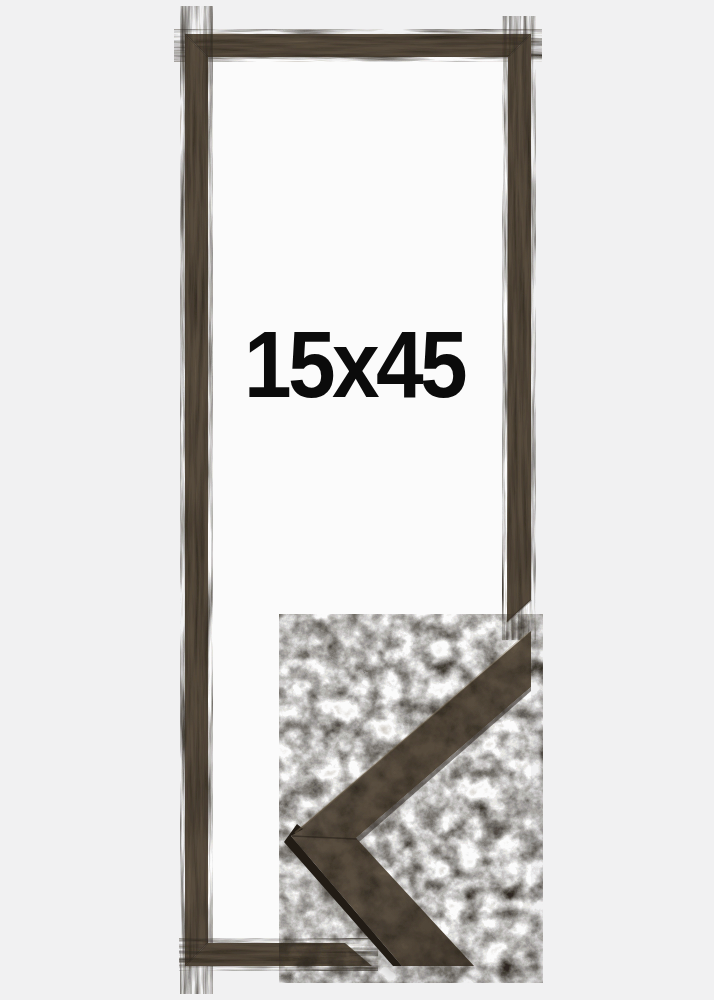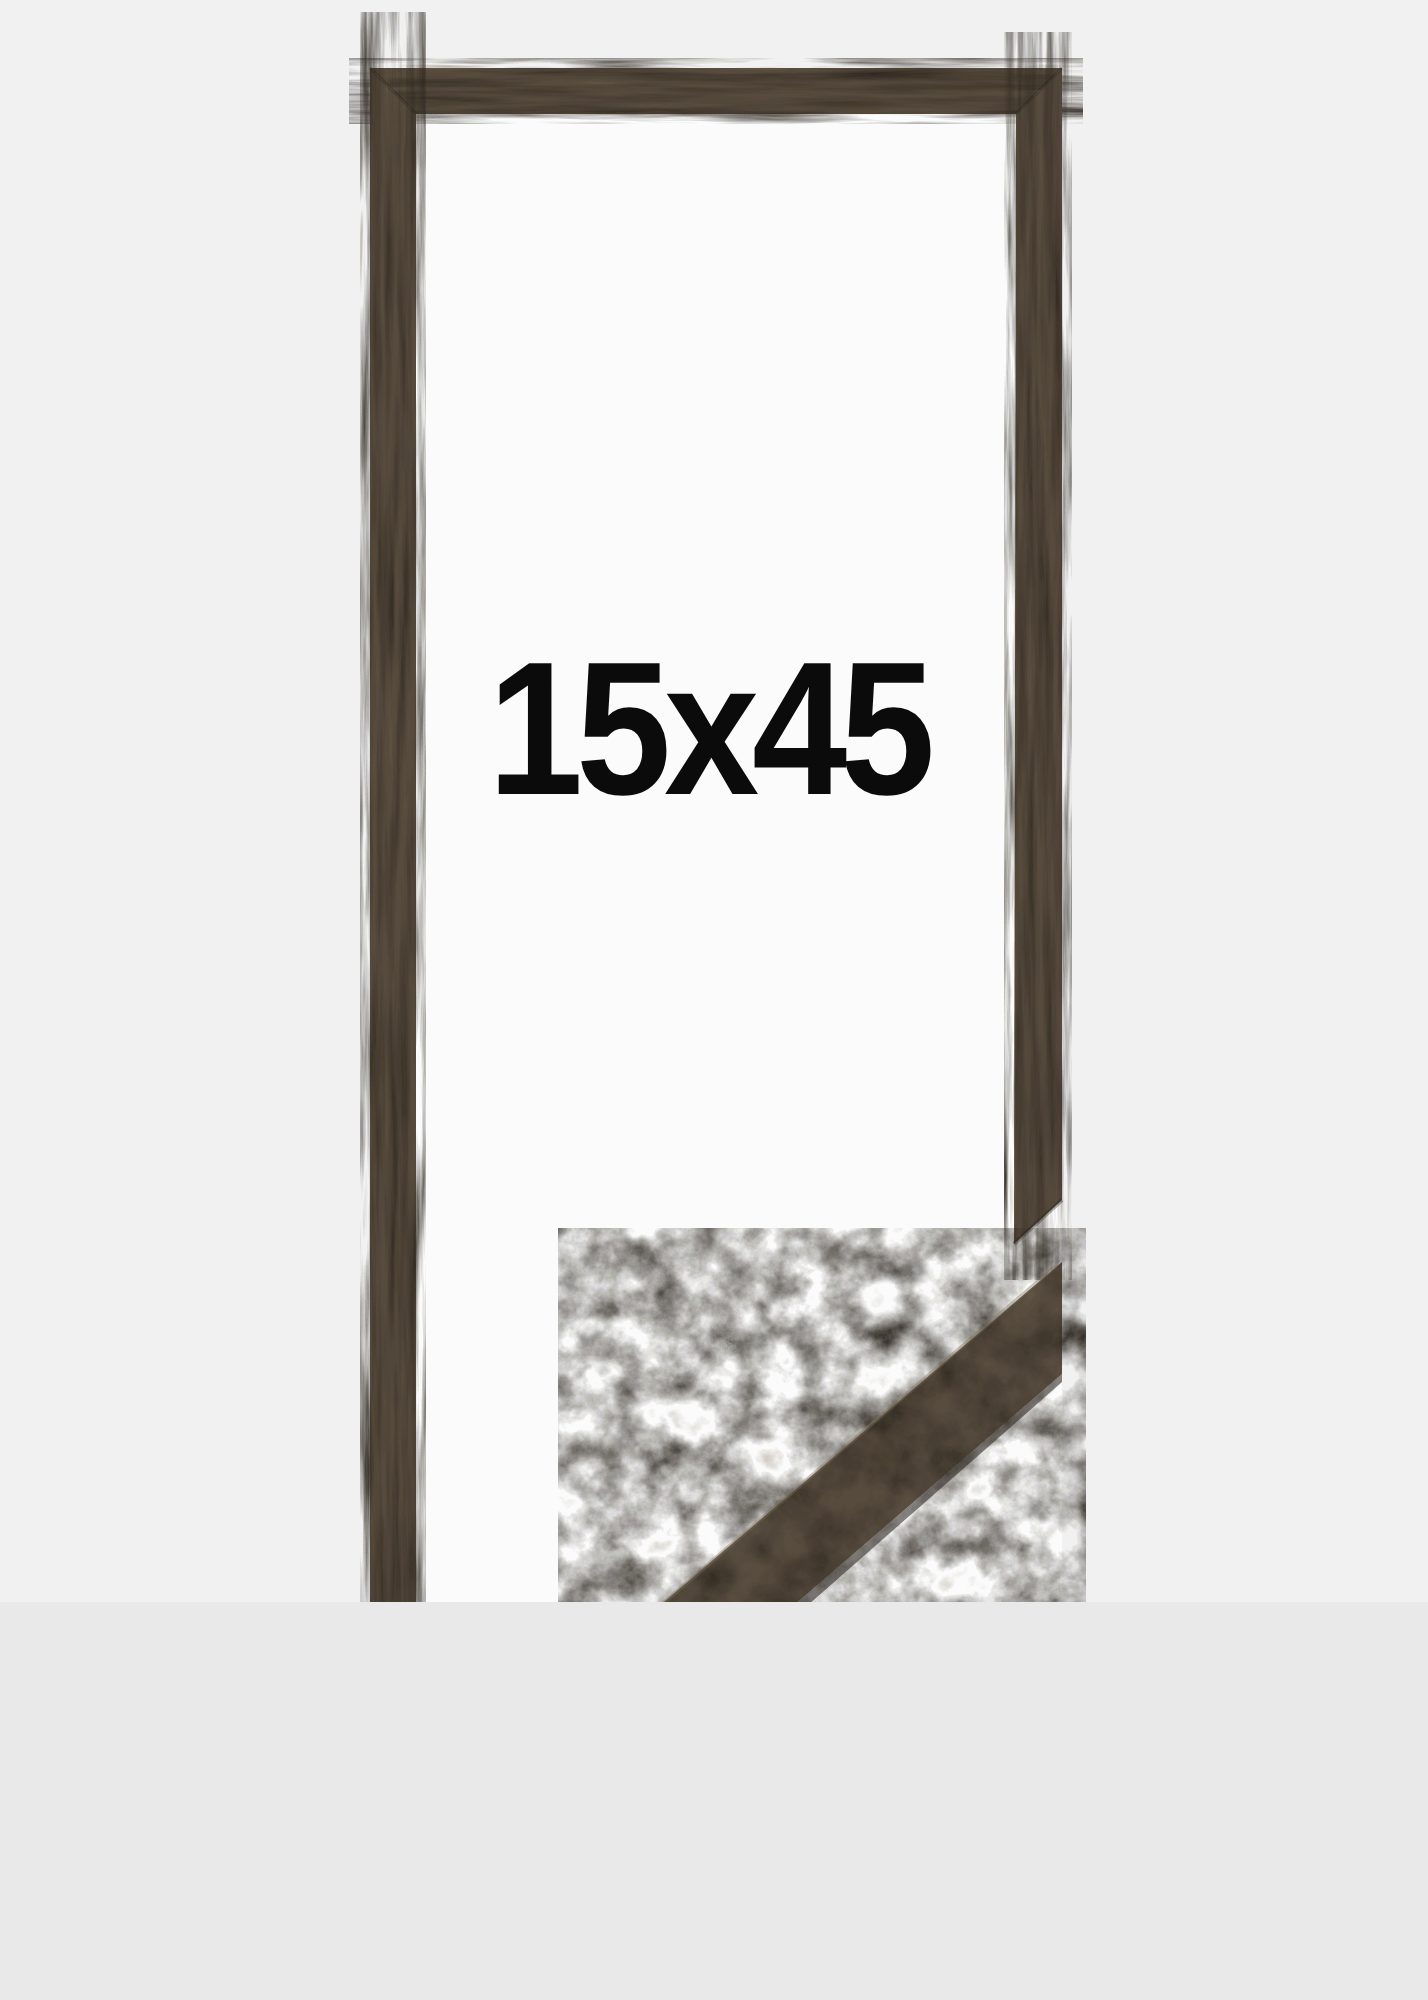--- a/index.html
+++ b/index.html
@@ -4,21 +4,21 @@
 <style>
   html, body {
     margin: 0;
     padding: 0;
     background: #e9e9ea;
     font-family: "Liberation Sans", "DejaVu Sans", sans-serif;
   }
   .stage {
     position: relative;
     width: 714px;
-    height: 801px;
+    height: 1000px;
     overflow: hidden;
   }
   .stage svg {
     position: absolute;
     inset: 0;
     display: block;
   }
 </style>
 </head>
 <body>

